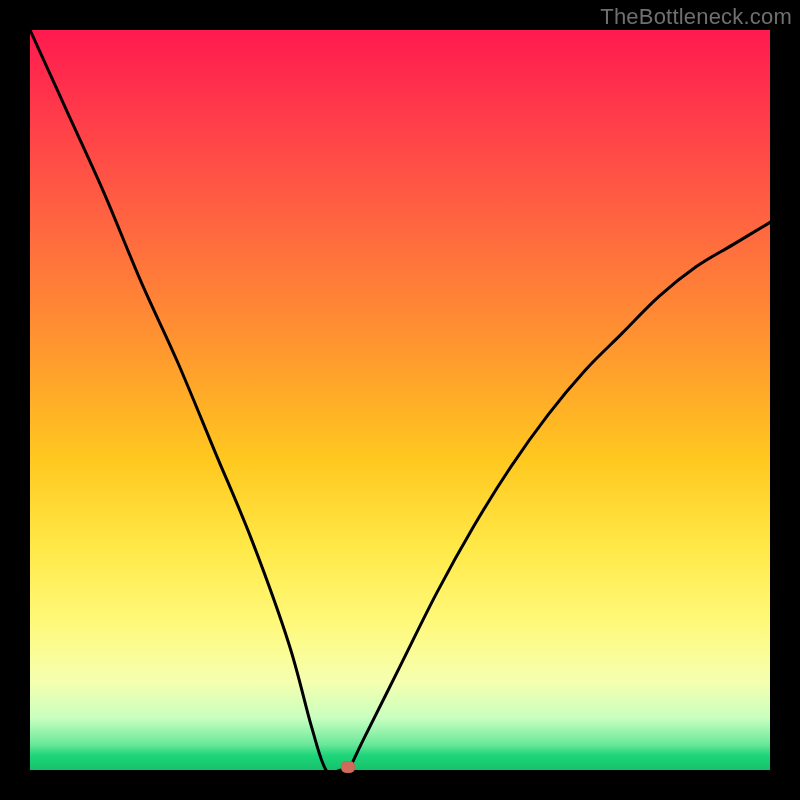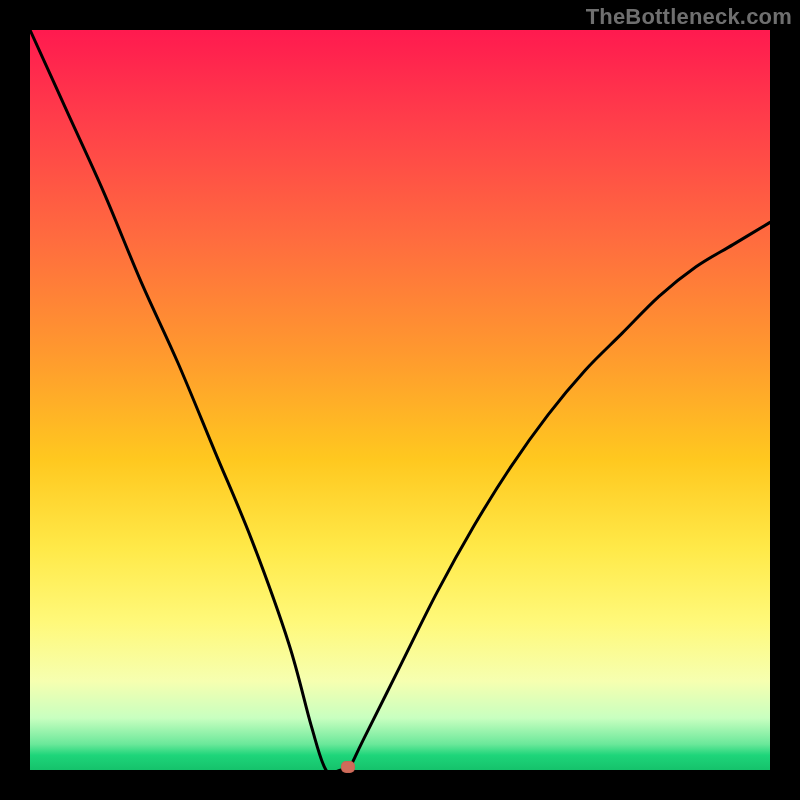--- a/index.html
+++ b/index.html
@@ -37,21 +37,21 @@
       #1ed57a 98%,
       #15c26b 100%
     );
   }
   .watermark {
     position: absolute;
     top: 4px;
     right: 8px;
     color: #6f6f6f;
     font-size: 22px;
-    font-weight: 700;
+    font-weight: 400;
     letter-spacing: 0.2px;
     user-select: none;
   }
   svg.curve {
     position: absolute;
     inset: 0;
   }
   .marker {
     position: absolute;
     width: 14px;

